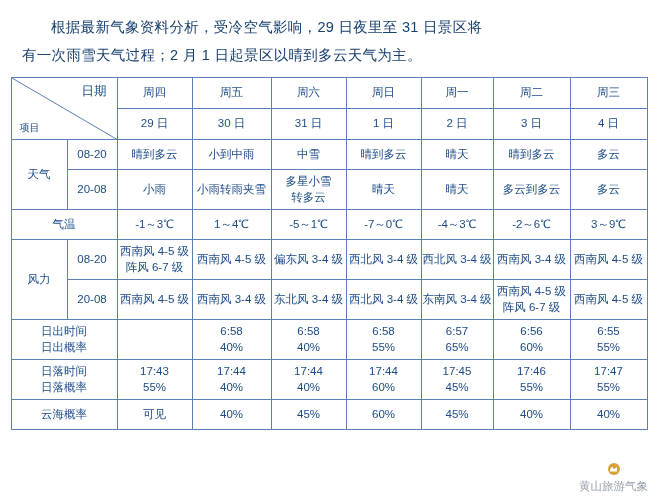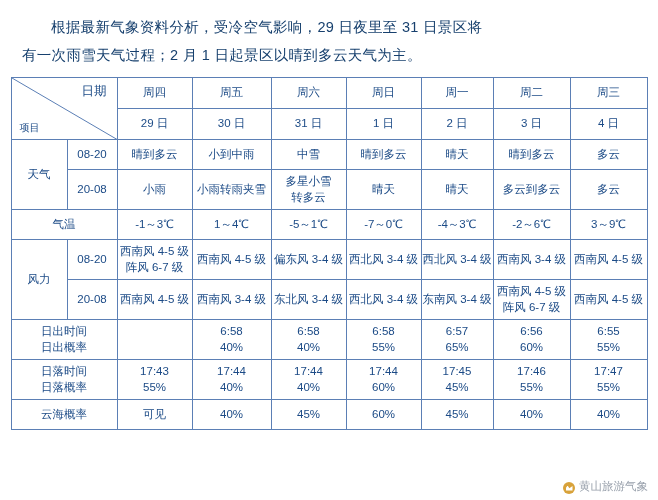--- a/index.html
+++ b/index.html
@@ -56,21 +56,21 @@
   .rowlabel { font-size: 12.5px; }
   .sublabel { font-size: 11px; width: 58px; }
   .cell { height: 30px; }
   .cell-tall { height: 40px; }
   .two-line { line-height: 1.3; }
   .wm {
     position: absolute;
     right: 10px; bottom: 6px;
     font-size: 11.5px;
     color: #9aa2ad;
-    display: flex; align-items: flex-end; gap: 4px;
+    display: flex; align-items: center; gap: 4px; flex-direction: column;
   }
   .wm .wb {
     display:inline-block; width: 12px; height: 12px; border-radius: 50%;
     background: #d8a23a; position: relative;
   }
   .wm .wb::after{
     content:""; position:absolute; left:2.5px; top:3.5px;
     width:7px; height:5px; background:#fff;
     clip-path: polygon(0 60%, 30% 0, 55% 55%, 100% 10%, 100% 100%, 0 100%);
   }

